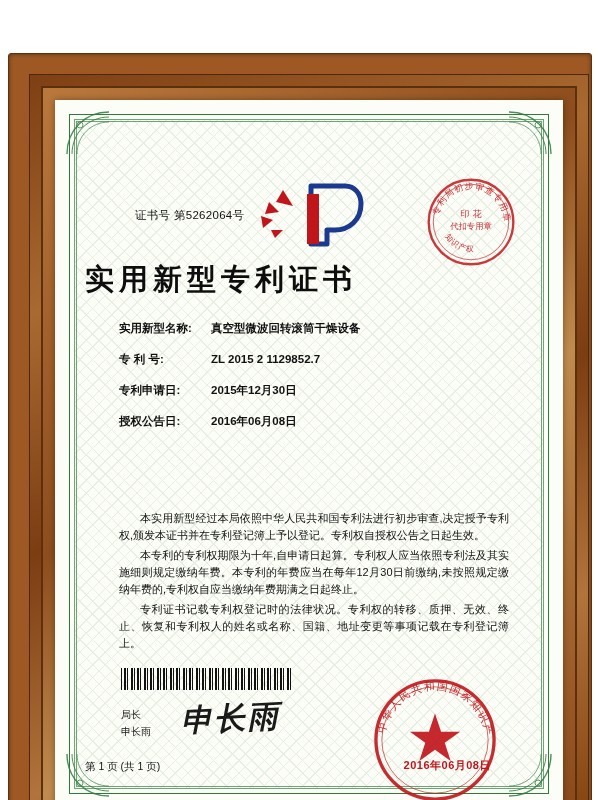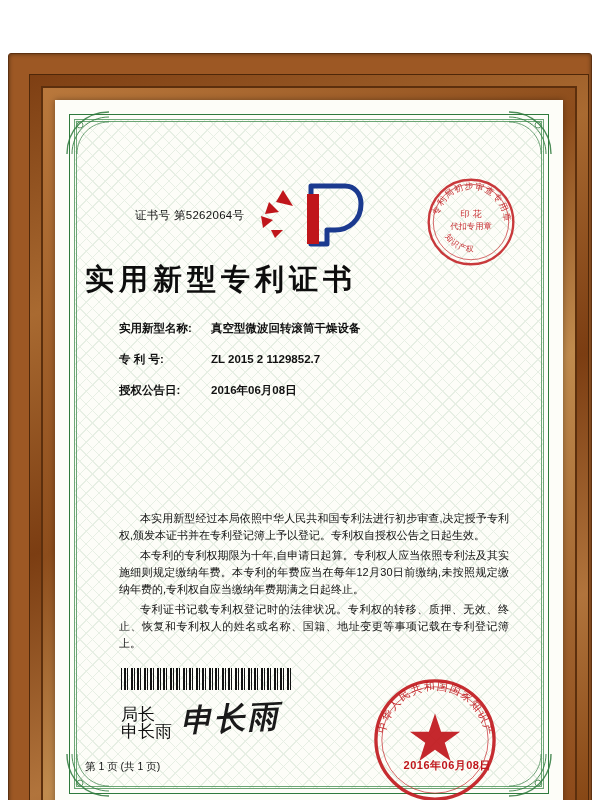--- a/index.html
+++ b/index.html
@@ -208,21 +208,21 @@
       #111 3px 5px, transparent 5px 6px,
       #111 6px 7px, transparent 7px 10px,
       #111 10px 12px, transparent 12px 13px);
   }
 
   
   .sig-label {
     position: absolute;
     left: 36px;
     top: 578px;
-    font-size: 17px;
+    font-size: 10px;
     line-height: 17px;
     color: #111;
   }
   .sig-hand {
     position: absolute;
     left: 96px;
     top: 570px;
     font-family: "DejaVu Serif", "Liberation Serif", serif;
     font-size: 31px;
     font-weight: bold;
@@ -332,20 +332,24 @@
       <div class="fields">
         <div class="field-row">
           <div class="field-label">实用新型名称:</div>
           <div class="field-value">真空型微波回转滚筒干燥设备</div>
         </div>
         <div class="field-row">
           <div class="field-label">专 利 号:</div>
           <div class="field-value">ZL 2015 2 1129852.7</div>
         </div>
         <div class="field-row">
+          <div class="field-label">专利申请日:</div>
+          <div class="field-value">2015年12月30日</div>
+        </div>
+        <div class="field-row">
           <div class="field-label">授权公告日:</div>
           <div class="field-value">2016年06月08日</div>
         </div>
       </div>
 
       <div class="paragraphs">
         <p>本实用新型经过本局依照中华人民共和国专利法进行初步审查,决定授予专利权,颁发本证书并在专利登记簿上予以登记。专利权自授权公告之日起生效。</p>
         <p>本专利的专利权期限为十年,自申请日起算。专利权人应当依照专利法及其实施细则规定缴纳年费。本专利的年费应当在每年12月30日前缴纳,未按照规定缴纳年费的,专利权自应当缴纳年费期满之日起终止。</p>
         <p>专利证书记载专利权登记时的法律状况。专利权的转移、质押、无效、终止、恢复和专利权人的姓名或名称、国籍、地址变更等事项记载在专利登记簿上。</p>
       </div>

